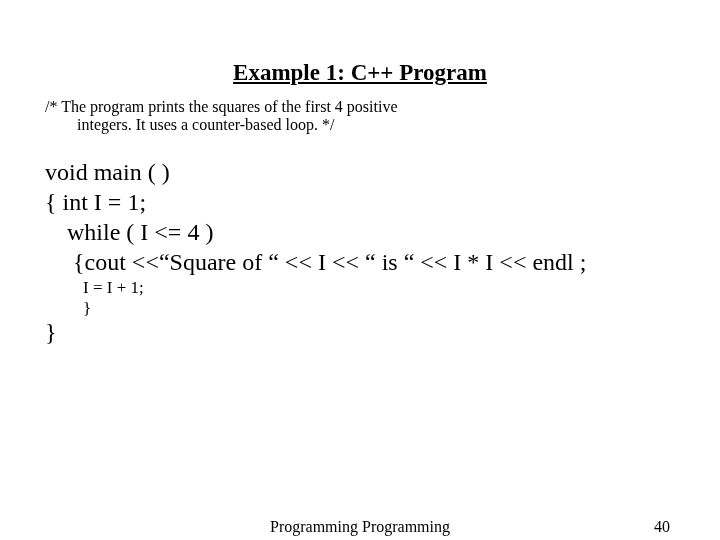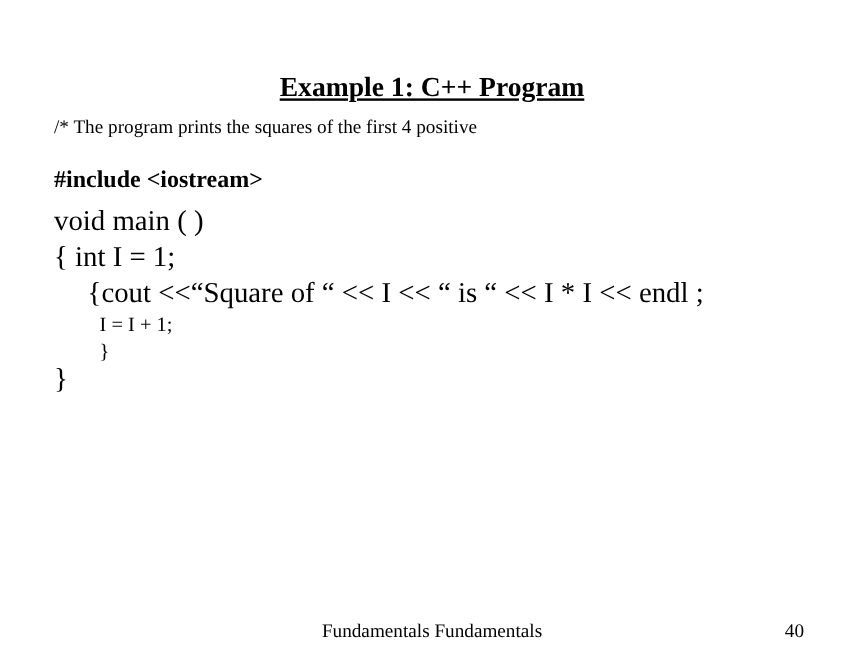--- a/index.html
+++ b/index.html
@@ -70,35 +70,36 @@
       right: 50px;
     }
   </style>
 </head>
 <body>
 
 <div class="title">Example 1: C++ Program</div>
 
 <div class="comment">
   <span>/* The program prints the squares of the first 4 positive</span>
+  <span class="indent">integers. It uses a counter-based loop. */</span>
 </div>
 
 <div class="includes">
-  <div class="bold">#include &lt;iostream&gt;</div>
 </div>
 
 <div class="code">
   <span class="line i1"><span class="bold">void</span><span> main ( )</span></span>
   <span class="line i1">{ int I = 1;</span>
+  <span class="line i2"><span class="bold">while</span><span> ( I &lt;= 4 )</span></span>
   <span class="line i3">{cout &lt;&lt;“Square of  “ &lt;&lt; I &lt;&lt; “ is “ &lt;&lt; I * I &lt;&lt; endl ;</span>
 </div>
 
 <div class="smallcode">
   <span class="line i4">I = I + 1;</span>
   <span class="line i4">}</span>
 </div>
 
 <div class="closing">}</div>
 
 <div class="footer">
-  <span class="footer-center">Fundamentals Fundamentals</span>
+  <span class="footer-center">Programming Programming</span>
   <span class="footer-right">40</span>
 </div>
 
 </body></html>

